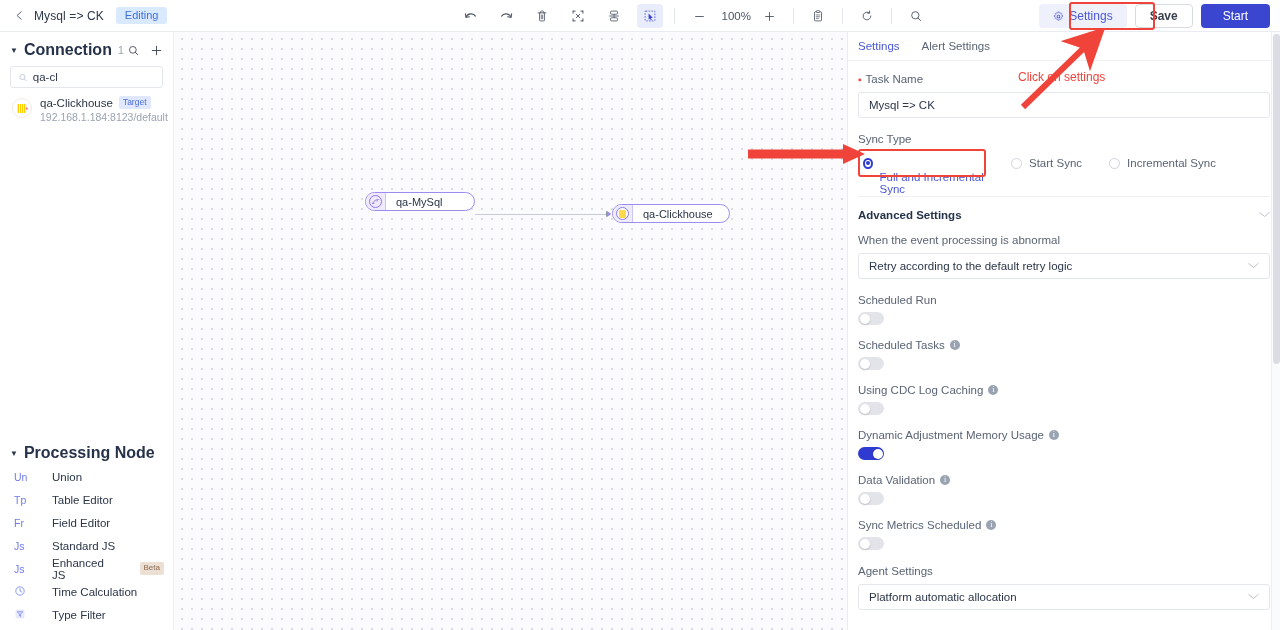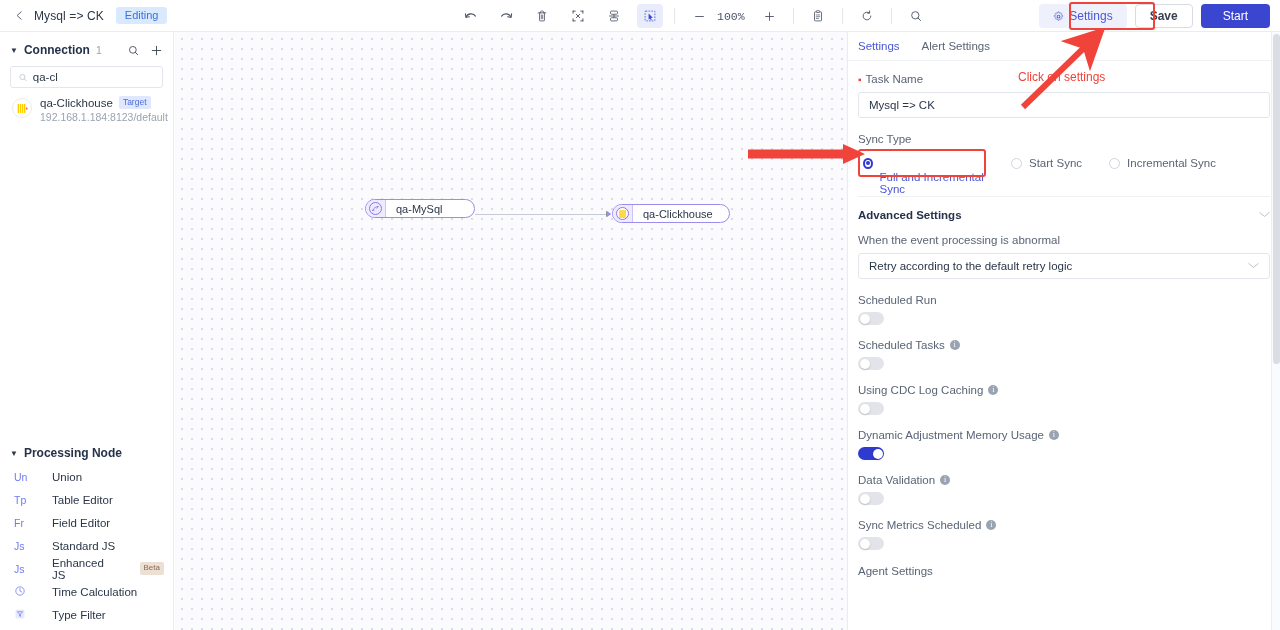--- a/index.html
+++ b/index.html
@@ -34,21 +34,21 @@
   .tools {
     position: absolute; left: 452px; top: 0; height: 32px;
     display: flex; align-items: center; gap: 0px;
   }
   .tbtn {
     width: 26px; height: 24px; display: flex; align-items: center; justify-content: center;
     color: #505a6b; cursor: pointer; border-radius: 4px; margin: 0 5px;
   }
   .tbtn.active { background: #e8ecfb; color: #3b46d0; }
   .tsep { width: 1px; height: 16px; background: #e2e5ec; margin: 0 6px; }
-  .zoomlbl { font-size: 11.5px; color: #4b5straight; color:#4a5568; min-width: 34px; text-align: left; cursor: default; font-family: Liberation Mono, monospace; }
+  .zoomlbl { font-size: 11.5px; color: #4b5straight; color:#4a5568; min-width: 34px; text-align: right; cursor: default; }
 
   .topright {
     position: absolute; right: 10px; top: 0; height: 32px;
     display: flex; align-items: center; gap: 8px;
   }
   .btn {
     height: 24px; border-radius: 4px; font-size: 12px;
     display: flex; align-items: center; justify-content: center;
     padding: 0 14px; cursor: pointer; white-space: nowrap;
   }
@@ -62,21 +62,21 @@
 
   
   .sidebar {
     position: absolute; left: 0; top: 32px; width: 174px; height: 598px;
     background: #fff; border-right: 1px solid #e9ecf2;
   }
   .sb-head {
     display: flex; align-items: center; height: 28px; padding: 0 10px; margin-top: 4px;
   }
   .caret { color: #2b3648; font-size: 8px; margin-right: 6px; }
-  .sb-title { font-size: 12px; font-weight: bold; color: #26324a; }
+  .sb-title { font-size: 16px; font-weight: bold; color: #26324a; }
   .sb-count { font-size: 10.5px; color: #9aa3b2; margin-left: 6px; }
   .sb-actions { margin-left: auto; display: flex; align-items: center; gap: 10px; color: #3b4355; }
   .sb-ico { cursor: pointer; display: flex; }
 
   .search-wrap { padding: 2px 10px 0 10px; }
   .search-box {
     height: 22px; border: 1px solid #e3e6ec; border-radius: 3px;
     display: flex; align-items: center; padding: 0 7px; gap: 5px; background: #fff;
   }
   .search-box input {
@@ -438,21 +438,21 @@
         <span class="proc-label">Type Filter</span>
       </div>
     </div>
   </div>
 
   <div class="canvas">
 
     <div class="edge" style="left:300px; top:182px; width:132px;"></div>
     <div class="edge-arrow" style="left:431px; top:178.5px;"></div>
 
-    <div class="node" style="left:190px; top:167px; width:110px;">
+    <div class="node" style="left:190px; top:160px; width:110px;">
       <div class="node-badge">
         <div class="node-ring ring-mysql">
           <svg width="9" height="9" viewBox="0 0 16 16">
             <path d="M3 11.5 C5 6.5, 9 4.5, 12.5 4.5 M12.5 4.5 L10.5 7.5 M3 11.5 L5.5 11" stroke="#6a5ce0" stroke-width="1.2" fill="none" stroke-linecap="round"></path>
           </svg>
         </div>
       </div>
       <div class="node-label">qa-MySql</div>
     </div>
 
@@ -575,20 +575,28 @@
           <span>Sync Metrics Scheduled</span>
           <i class="info-i">i</i>
         </div>
         <div class="toggle" style="margin-top:-1px;">
             <div class="knob"></div>
           </div>
       </div>
 
       <div style="margin-top:15px;">
         <div class="flabel">Agent Settings</div>
+        <div class="fselect">
+          <span>Platform automatic allocation</span>
+          <span class="chev">
+            <svg width="11" height="7" viewBox="0 0 14 8">
+                <path d="M1 1.5 L7 6.5 L13 1.5" stroke="#b6bcc8" stroke-width="1.2" fill="none" stroke-linecap="round" stroke-linejoin="round"></path>
+              </svg>
+          </span>
+        </div>
       </div>
     </div>
   </div>
 
   <div class="vscroll">
     <div class="thumb"></div>
   </div>
 
   <svg class="anno" style="left:1010px; top:28px; width:110px; height:85px;">
     <defs>

